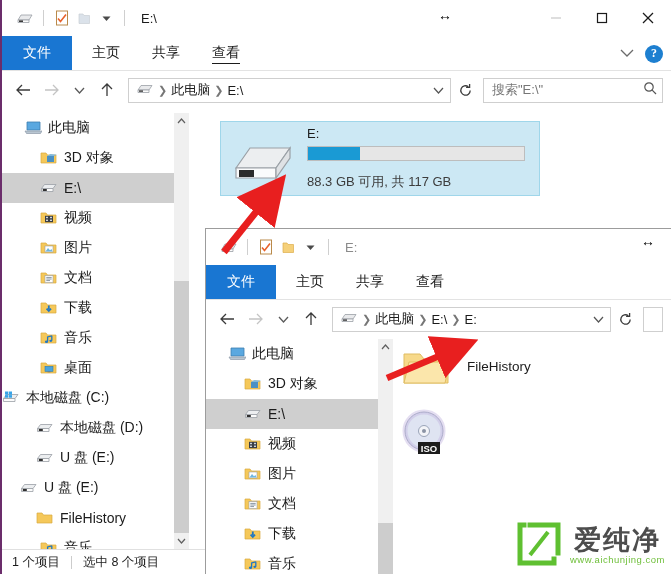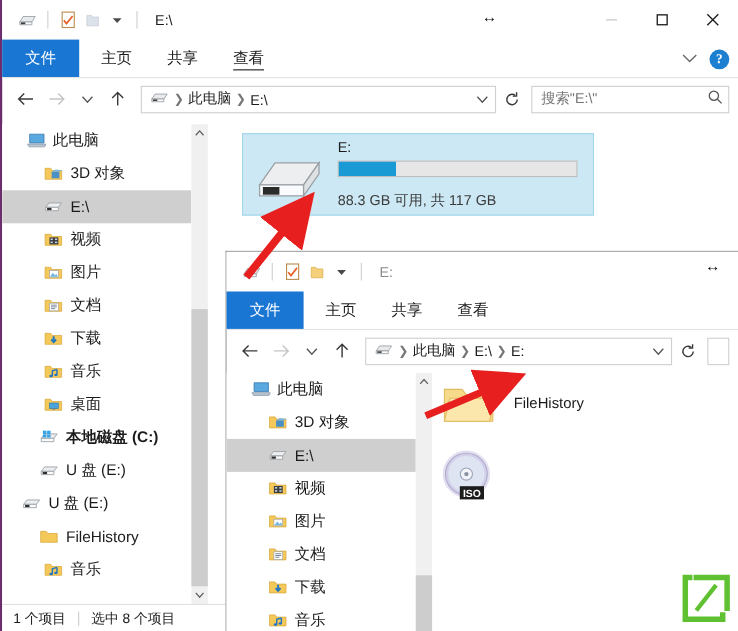--- a/index.html
+++ b/index.html
@@ -318,32 +318,42 @@
           <div class="tree-row" style="padding-left: 38px;">
             <span class="tico">
               <svg width="18" height="16" viewBox="0 0 18 16">
                 <path d="M1 3 L6 3 L7.5 5 L16 5 L16 13 L1 13 Z" fill="#f5c85a" stroke="#d9a93f" stroke-width=".7"></path>
                 <rect x="5" y="6.4" width="8" height="5" fill="#4aa3dd" stroke="#2d7cb0" stroke-width=".6"></rect>
                 <rect x="7.6" y="11.4" width="2.8" height=".9" fill="#6a7b8c"></rect>
               </svg>
             </span>
             <span class="lbl">桌面</span>
           </div>
-          <div class="tree-row" style="padding-left: 34px; font-weight: bold;">
+          <div class="tree-row" style="">
             <span class="tico">
               <svg width="18" height="16" viewBox="0 0 18 16">
                 <path d="M1.5 8.5 L4.5 4.5 L16 4.5 L13 8.5 Z" fill="#eceef0" stroke="#9aa0a6" stroke-width=".8"></path>
                 <path d="M1.5 8.5 L13 8.5 L13 11.5 L1.5 11.5 Z" fill="#fbfbfb" stroke="#9aa0a6" stroke-width=".8"></path>
                 <rect x="3" y="1.5" width="3.2" height="3.2" fill="#37a4e8"></rect>
                 <rect x="6.8" y="1.5" width="3.2" height="3.2" fill="#37a4e8"></rect>
                 <rect x="3" y="5.1" width="3.2" height="2.6" fill="#37a4e8"></rect>
                 <rect x="6.8" y="5.1" width="3.2" height="2.6" fill="#37a4e8"></rect>
               </svg>
             </span>
             <span class="lbl">本地磁盘 (C:)</span>
+          </div>
+          <div class="tree-row" style="padding-left: 34px;">
+            <span class="tico">
+              <svg width="18" height="16" viewBox="0 0 18 16">
+                <path d="M1.5 8.5 L4.5 4.5 L16 4.5 L13 8.5 Z" fill="#eceef0" stroke="#9aa0a6" stroke-width=".8"></path>
+                <path d="M1.5 8.5 L13 8.5 L13 11.5 L1.5 11.5 Z" fill="#fbfbfb" stroke="#9aa0a6" stroke-width=".8"></path>
+                <rect x="2.8" y="9" width="4" height="2" fill="#2f2f2f"></rect>
+              </svg>
+            </span>
+            <span class="lbl">本地磁盘 (D:)</span>
           </div>
           <div class="tree-row" style="padding-left: 34px;">
             <span class="tico">
               <svg width="18" height="16" viewBox="0 0 18 16">
                 <path d="M1.5 8.5 L4.5 4.5 L16 4.5 L13 8.5 Z" fill="#eceef0" stroke="#9aa0a6" stroke-width=".8"></path>
                 <path d="M1.5 8.5 L13 8.5 L13 11.5 L1.5 11.5 Z" fill="#fbfbfb" stroke="#9aa0a6" stroke-width=".8"></path>
                 <rect x="2.8" y="9" width="4" height="2" fill="#2f2f2f"></rect>
               </svg>
             </span>
             <span class="lbl">U 盘 (E:)</span>
@@ -662,13 +672,17 @@
 </svg>
 
 <div class="wm">
   <div>
     <svg width="46" height="46" viewBox="0 0 46 46">
       <path d="M8 4 L4 4 L4 42 L38 42 L38 38" fill="none" stroke="#5fc031" stroke-width="5" stroke-linecap="square"></path>
       <path d="M14 4 L42 4 L42 32" fill="none" stroke="#5fc031" stroke-width="5" stroke-linecap="square"></path>
       <path d="M32 11 L14 34" fill="none" stroke="#5fc031" stroke-width="4"></path>
     </svg>
   </div>
+  <div class="wm-text">
+    <div class="wm-cn">爱纯净</div>
+    <div class="wm-url">www.aichunjing.com</div>
+  </div>
 </div>
 
 </body></html>

